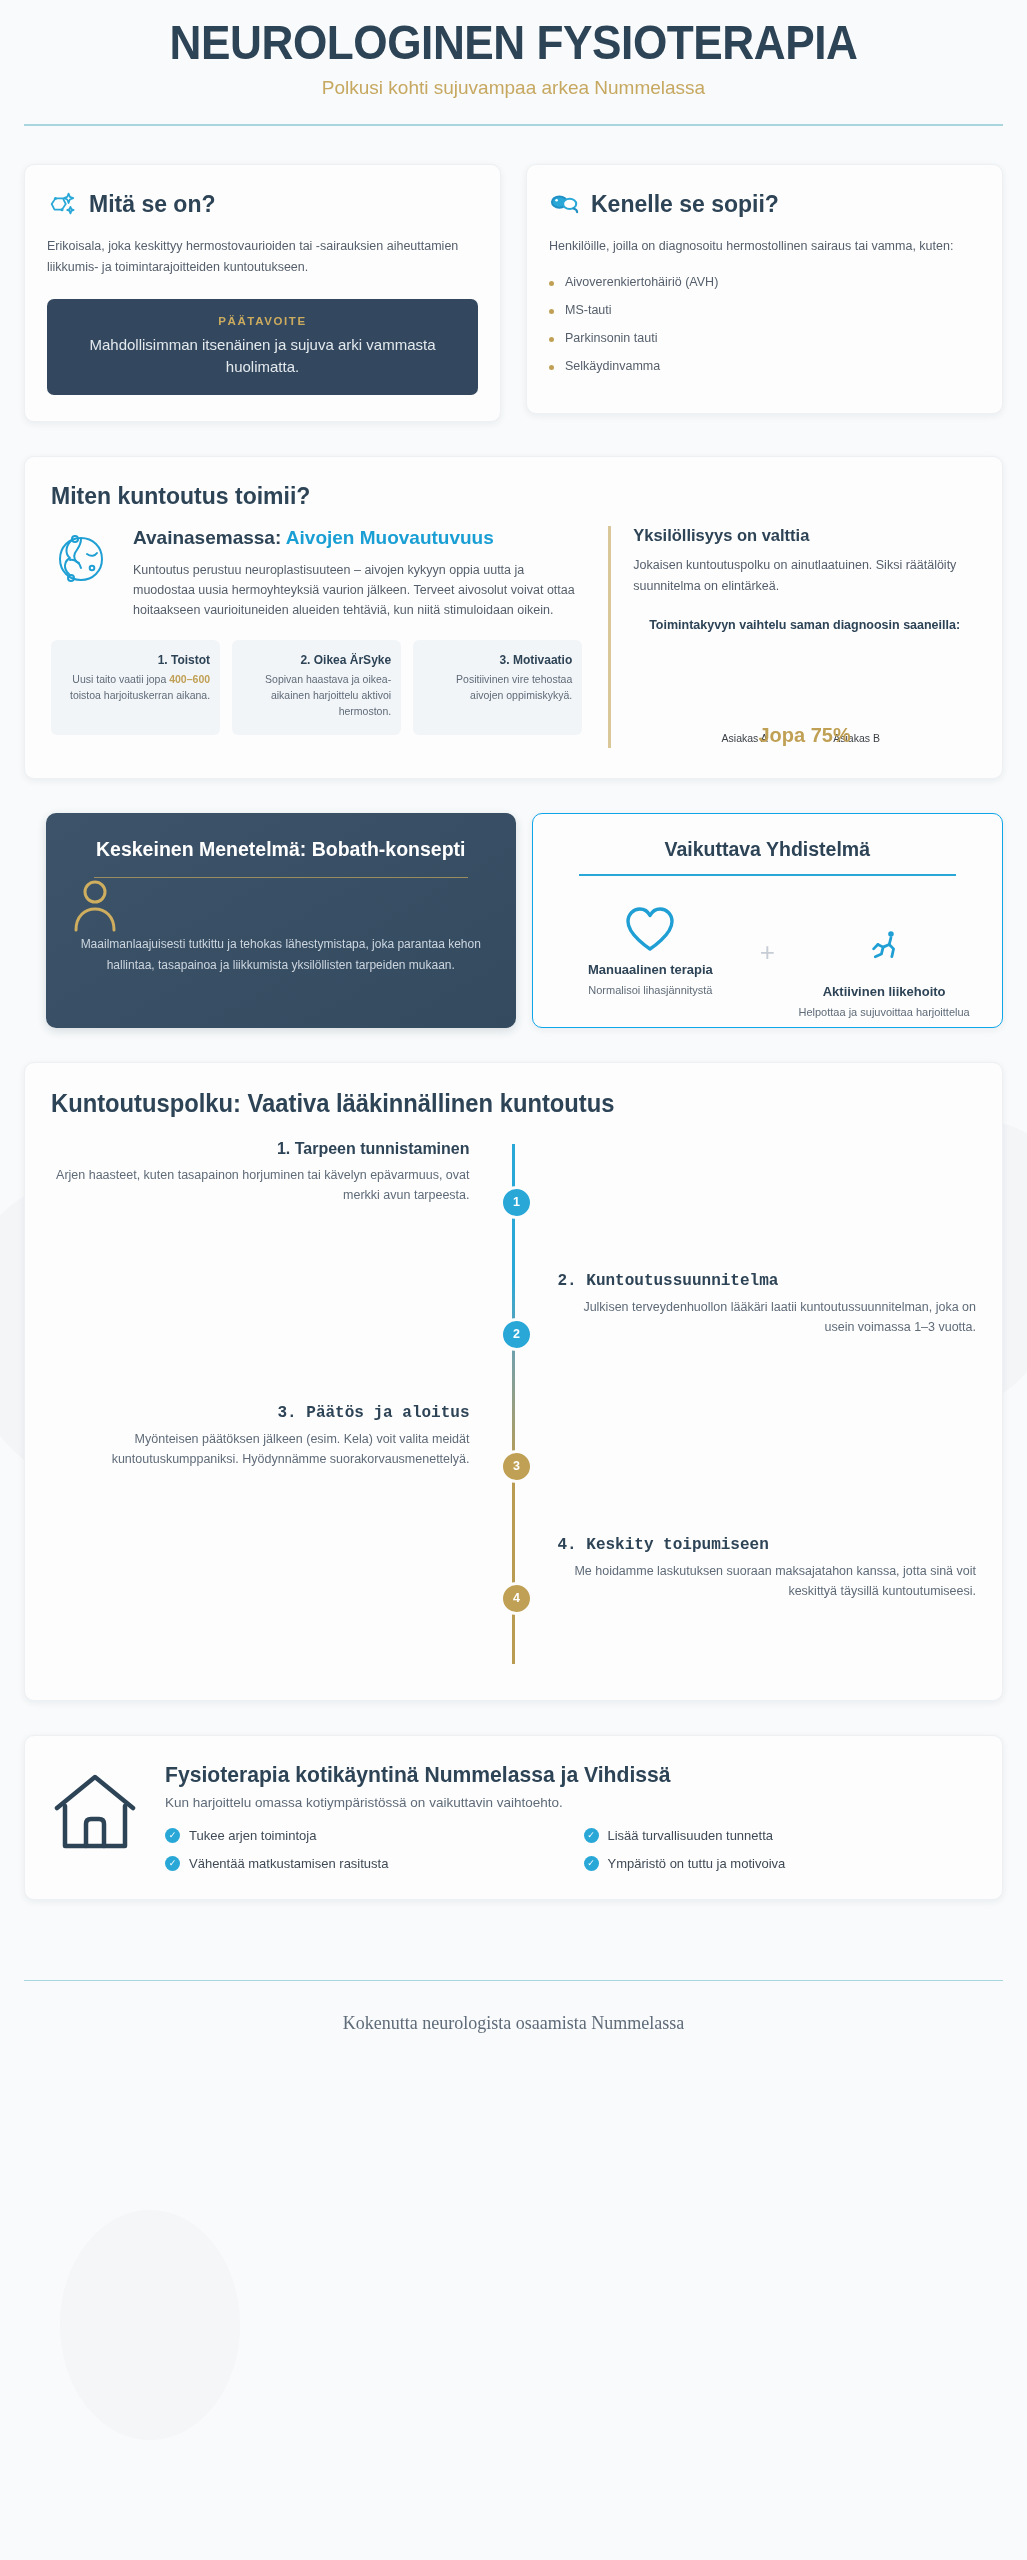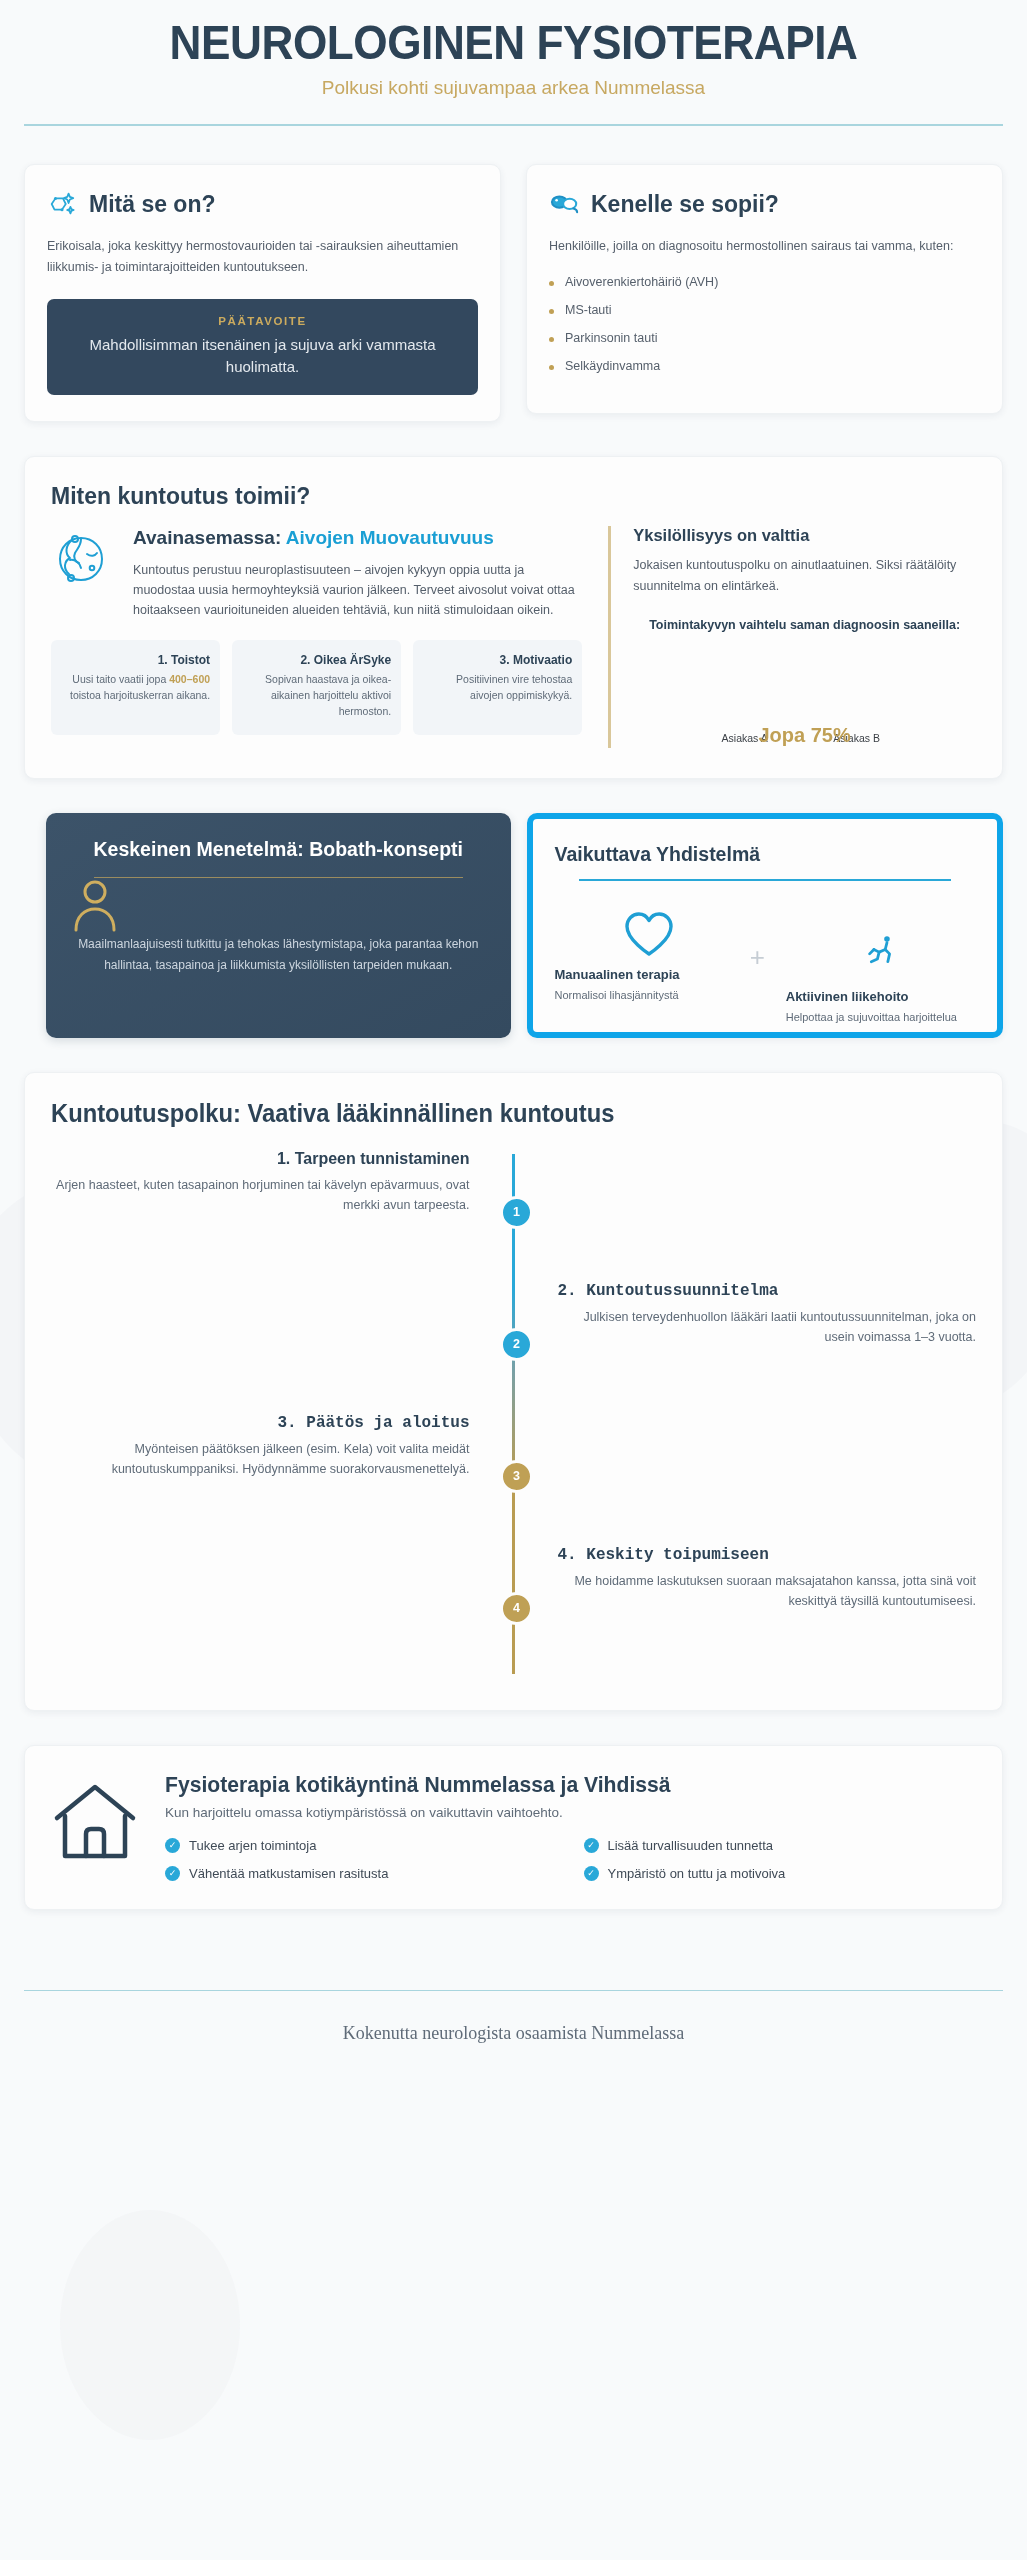--- a/index.html
+++ b/index.html
@@ -285,23 +285,24 @@
   .bobath p {
     font-size: 12px;
     line-height: 1.68;
     color: #cdd6df;
   }
 
   .combo {
     flex: 1;
     background: #fdfdfd;
     border-radius: 10px;
-    border: 6px solid #0ea5e9;
+    border: 1px solid #0ea5e9;
     box-shadow: 0 2px 7px rgba(40,60,80,.07);
     padding: 24px 22px 28px 22px;
+    text-align: center;
   }
   .combo h2 {
     font-size: 19.5px;
     font-weight: bold;
     color: #2d4356;
   }
   .combo .divider {
     height: 2px;
     background: #29a8d8;
     margin: 13px 24px 0 24px;

